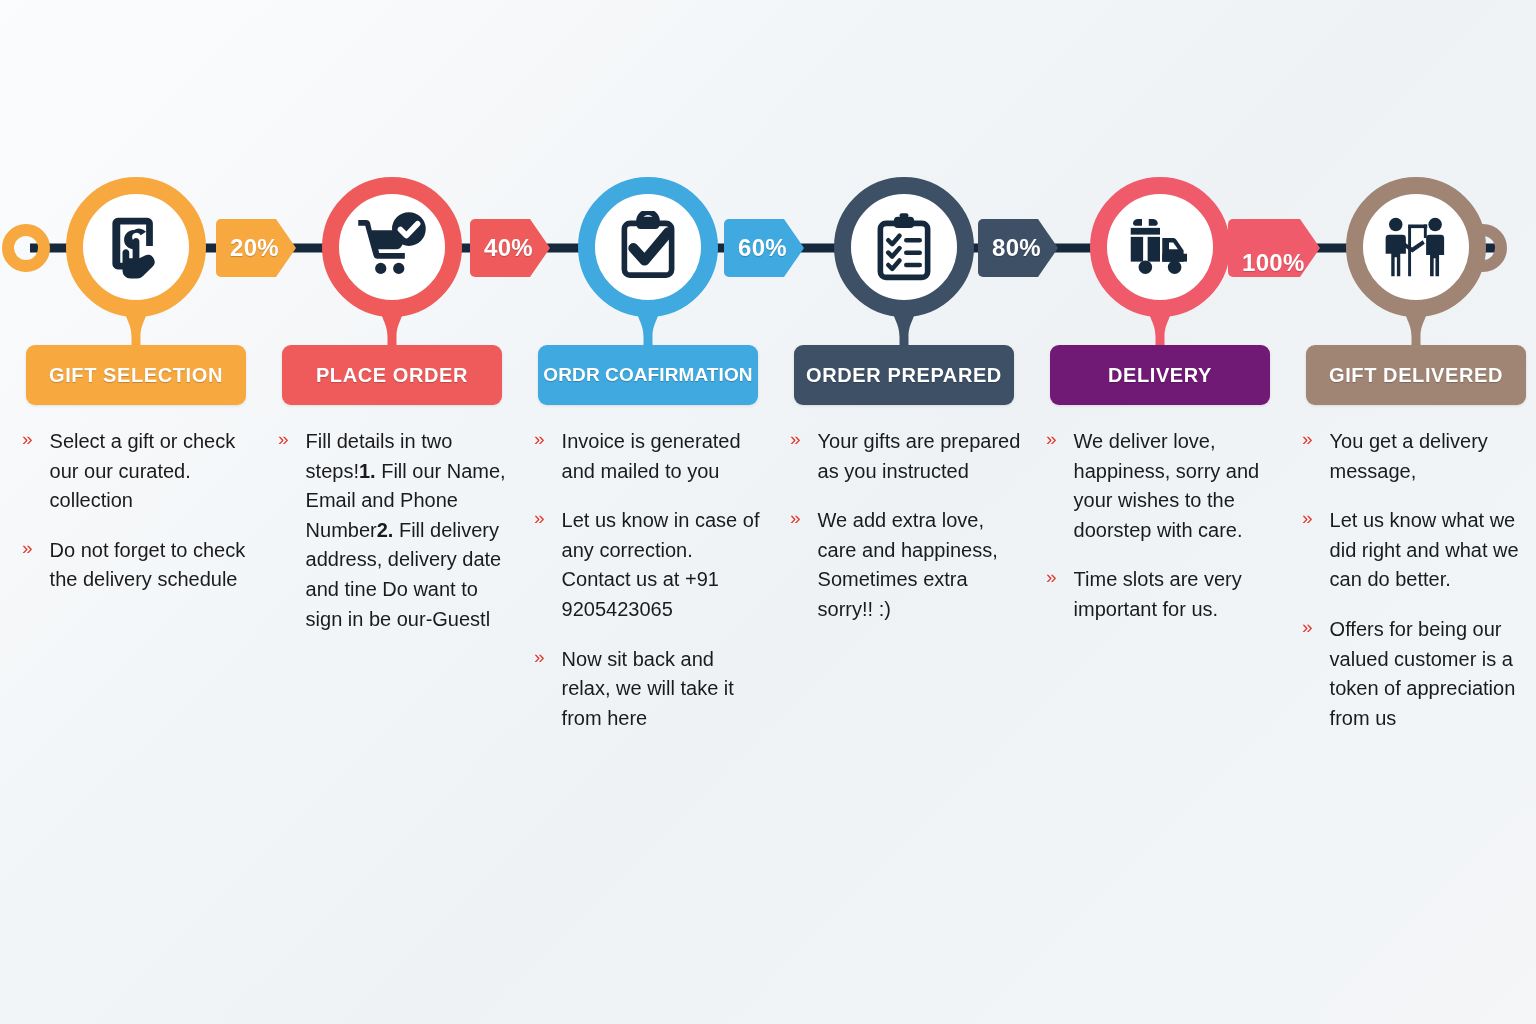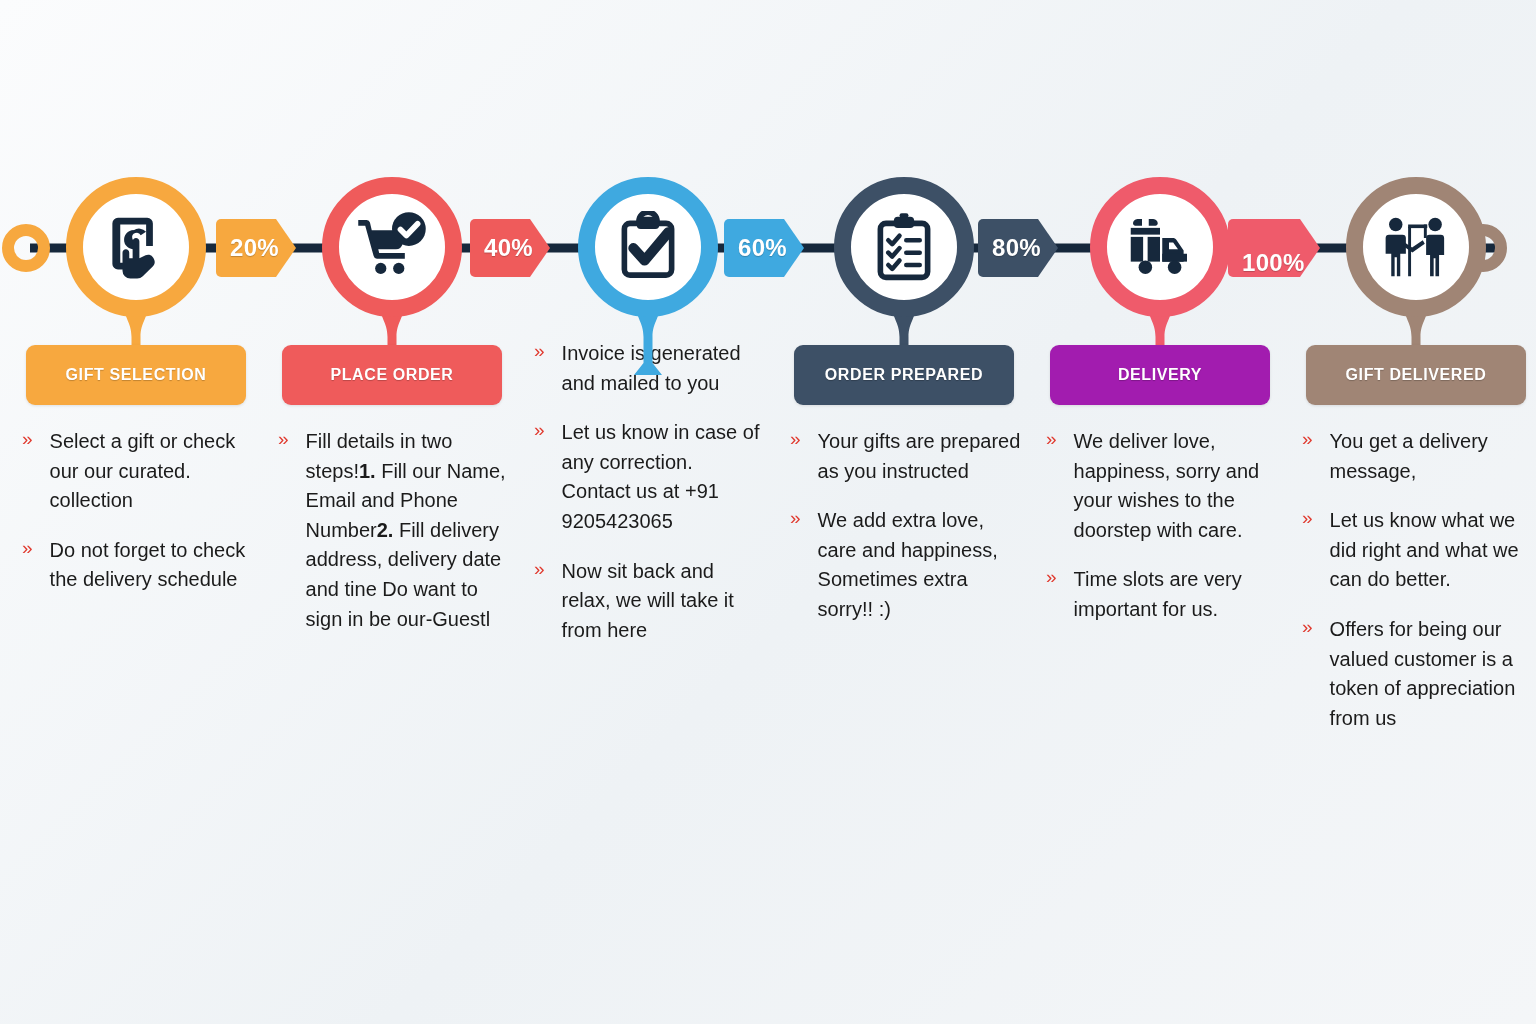--- a/index.html
+++ b/index.html
@@ -100,21 +100,21 @@
   .banner {
     position: relative;
     margin-top: 28px;
     width: 220px;
     height: 60px;
     border-radius: 9px;
     display: flex;
     align-items: center;
     justify-content: center;
     color: #ffffff;
-    font-size: 16px;
+    font-size: 20px;
     font-weight: bold;
     letter-spacing: 0.6px;
     text-shadow: 0 1px 1px rgba(0,0,0,0.22);
     z-index: 2;
     box-shadow: 0 1px 3px rgba(0,0,0,0.10);
     white-space: nowrap;
   }
   .banner.tight { font-size: 19px; letter-spacing: 0.1px; }
 
   
@@ -273,20 +273,21 @@
         <div class="node-ring" style="border-color: rgb(63, 169, 224);"></div>
         <div class="node-icon">
           <svg viewBox="0 0 64 64" fill="none" stroke="#16283c">
       <rect x="11" y="11" width="42" height="46" rx="5" stroke-width="5"></rect>
       <path d="M24 11V9a8 8 0 0 1 16 0v2" stroke-width="5" stroke-linecap="round"></path>
       <rect x="22" y="5" width="20" height="11" rx="3.5" fill="#16283c" stroke="none"></rect>
       <path d="M19 33l10 11L50 19" stroke-width="9" stroke-linecap="round" stroke-linejoin="round"></path>
     </svg>
         </div>
       </div>
+      <div class="banner tight" style="background: rgb(63, 169, 224);">ORDR COAFIRMATION</div>
       <div class="bullets">
         <div class="bullet">
           <span class="bullet-mark">»</span>
           <span class="bullet-text">Invoice is generated and mailed to you</span>
         </div>
         <div class="bullet">
           <span class="bullet-mark">»</span>
           <span class="bullet-text">Let us know in case of any correction. Contact us at +91 9205423065</span>
         </div>
         <div class="bullet">
@@ -341,21 +342,21 @@
       <rect x="6" y="15" width="26" height="6"></rect>
       <rect x="6" y="23" width="11" height="22"></rect>
       <rect x="21" y="23" width="11" height="22"></rect>
       <path d="M34 24h9.5c1.2 0 2.3.6 3 1.6L53 35v10H34V24zm6 4v6h8l-4.3-6H40z"></path>
       <rect x="34" y="38" width="22" height="7"></rect>
       <circle cx="19" cy="50" r="6"></circle>
       <circle cx="45" cy="50" r="6"></circle>
     </svg>
         </div>
       </div>
-      <div class="banner" style="background: #a21caf;">DELIVERY</div>
+      <div class="banner" style="background: #701a75;">DELIVERY</div>
       <div class="bullets">
         <div class="bullet">
           <span class="bullet-mark">»</span>
           <span class="bullet-text">We deliver love, happiness, sorry and your wishes to the doorstep with care.</span>
         </div>
         <div class="bullet">
           <span class="bullet-mark">»</span>
           <span class="bullet-text">Time slots are very important for us.</span>
         </div>
       </div>

